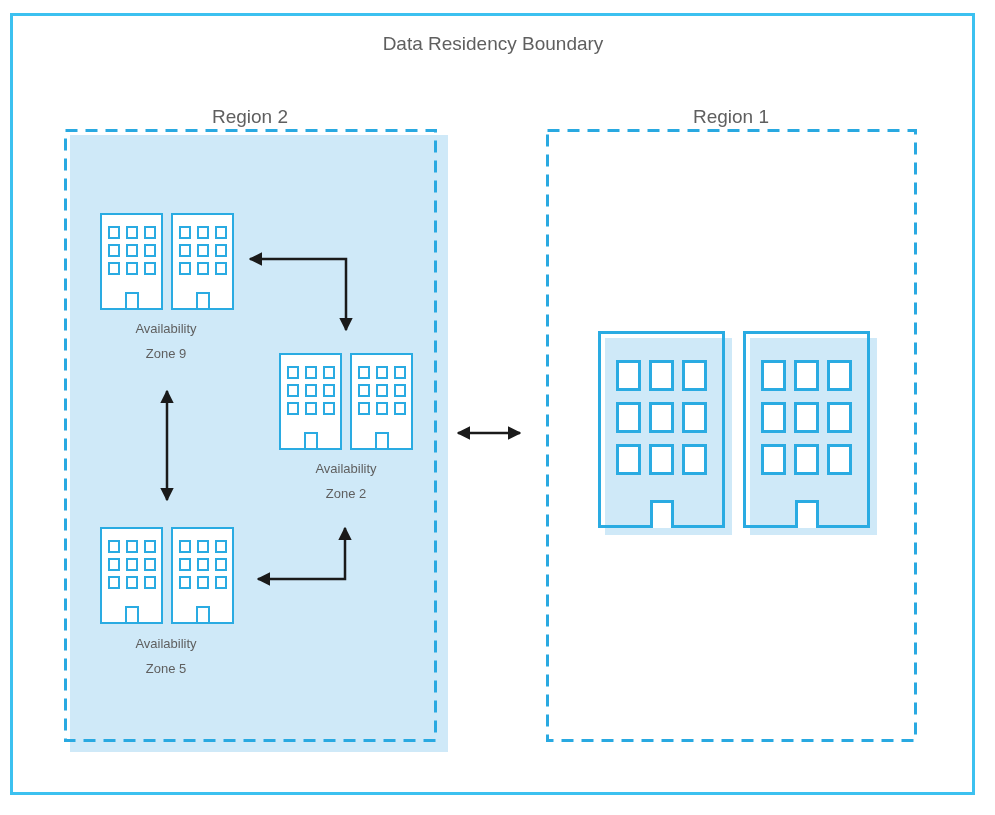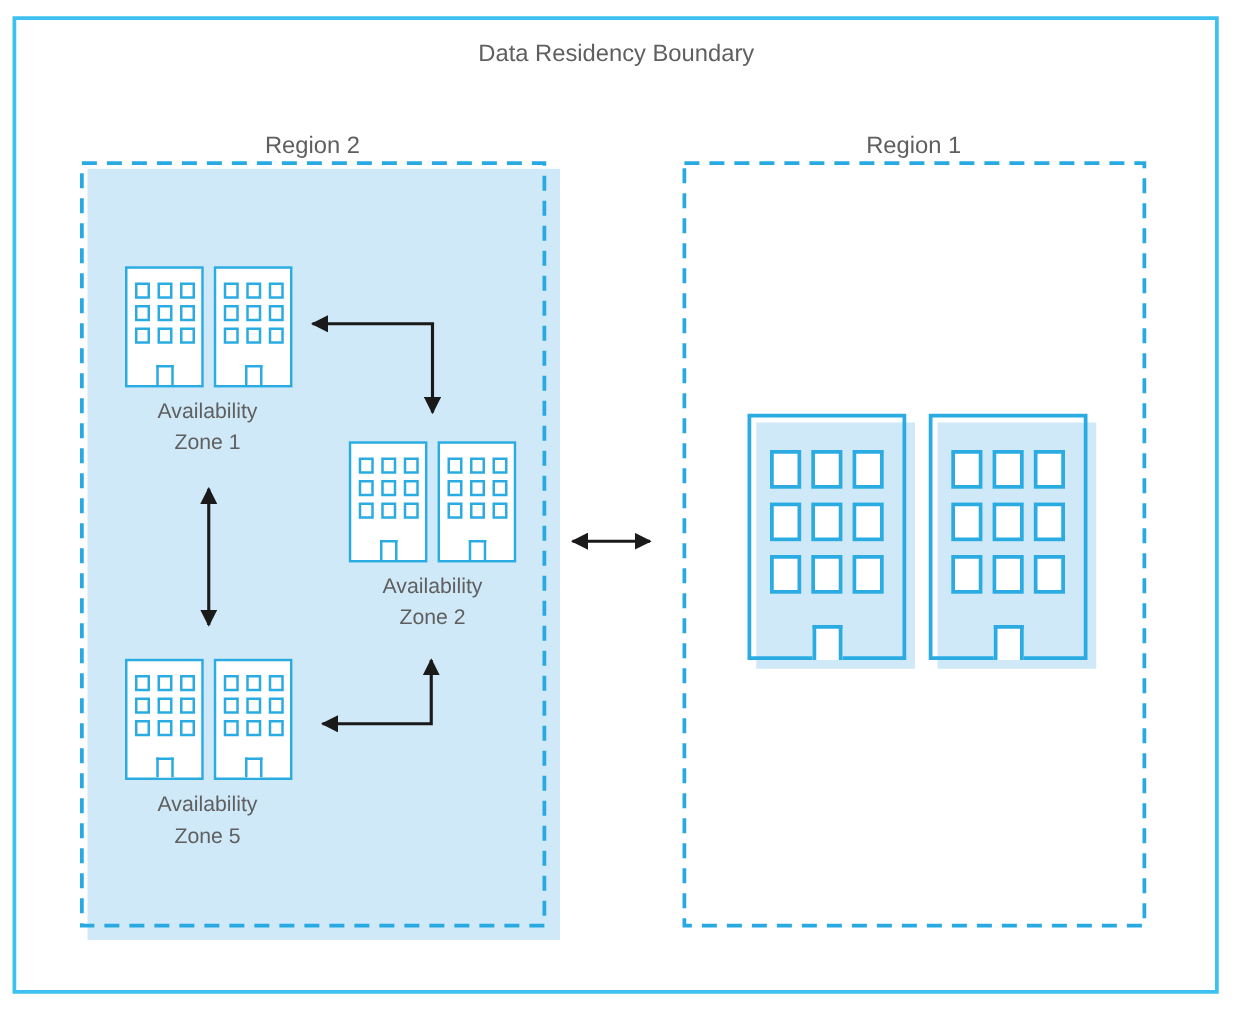--- a/index.html
+++ b/index.html
@@ -25,21 +25,21 @@
   .title-lbl {
     background: #ffffff;
     padding: 0 12px;
     top: 3px;
     left: 493px;
   }
   .az-lbl {
     position: absolute;
     transform: translateX(-50%);
     text-align: center;
-    font-size: 17px;
+    font-size: 13px;
     line-height: 25px;
     color: #5f5f5f;
     z-index: 2;
   }
 
   
   .bldg-s {
     position: absolute;
     width: 63px; height: 97px;
     background: #ffffff;
@@ -162,21 +162,21 @@
         <i></i>
         <i></i>
         <i></i>
         <i></i>
         <i></i>
       </div>
     <div class="door"></div>
   </div>
   <div class="az-lbl" style="left:166px; top:316px;">
     <div>Availability</div>
-    <div>Zone 1</div>
+    <div>Zone 9</div>
   </div>
 
   <div class="bldg-s" style="left:279px; top:353px;">
     <div class="wins">
         <i></i>
         <i></i>
         <i></i>
         <i></i>
         <i></i>
         <i></i>

